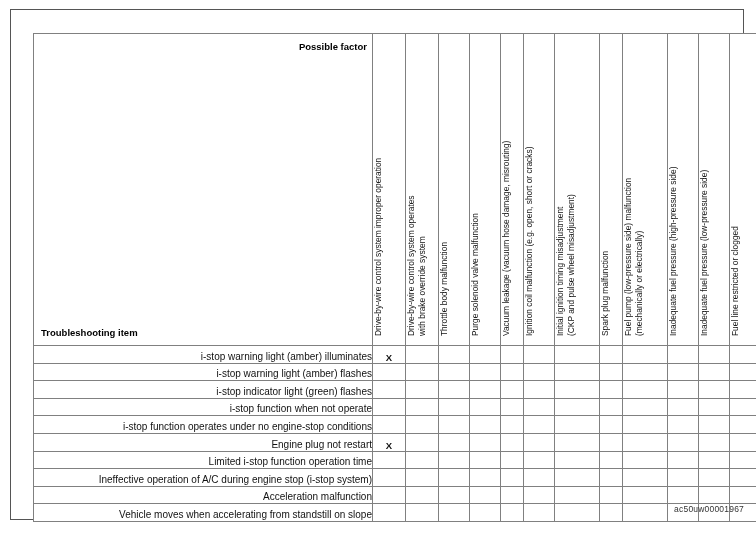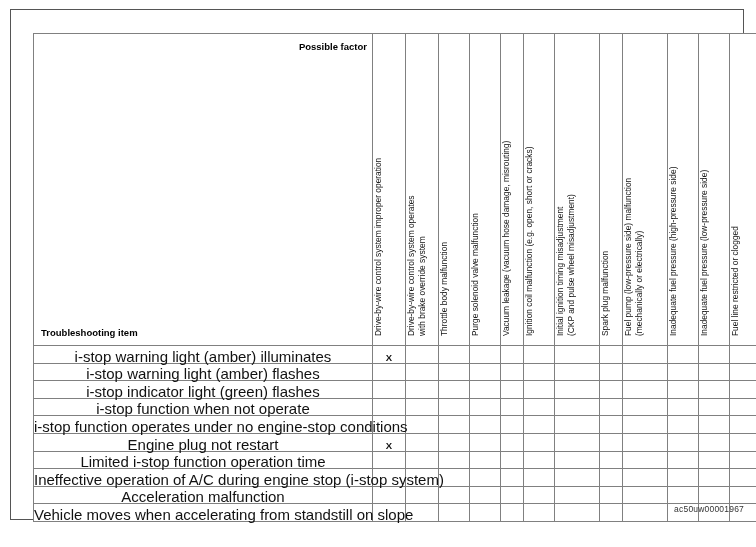--- a/index.html
+++ b/index.html
@@ -126,23 +126,23 @@
     padding-left: 4px;
     box-sizing: border-box;
     color: #111111;
   }
 
   
   tr.item-row td {
     height: 16.6px;
   }
   td.item-label {
-    text-align: center;
+    text-align: right;
     vertical-align: middle;
-    font-size: 15px;
+    font-size: 10px;
     line-height: 12px;
     padding-left: 7px;
     white-space: nowrap;
     color: #111111;
   }
   td.mark {
     text-align: center;
     vertical-align: middle;
     font-size: 9.5px;
     font-weight: bold;

